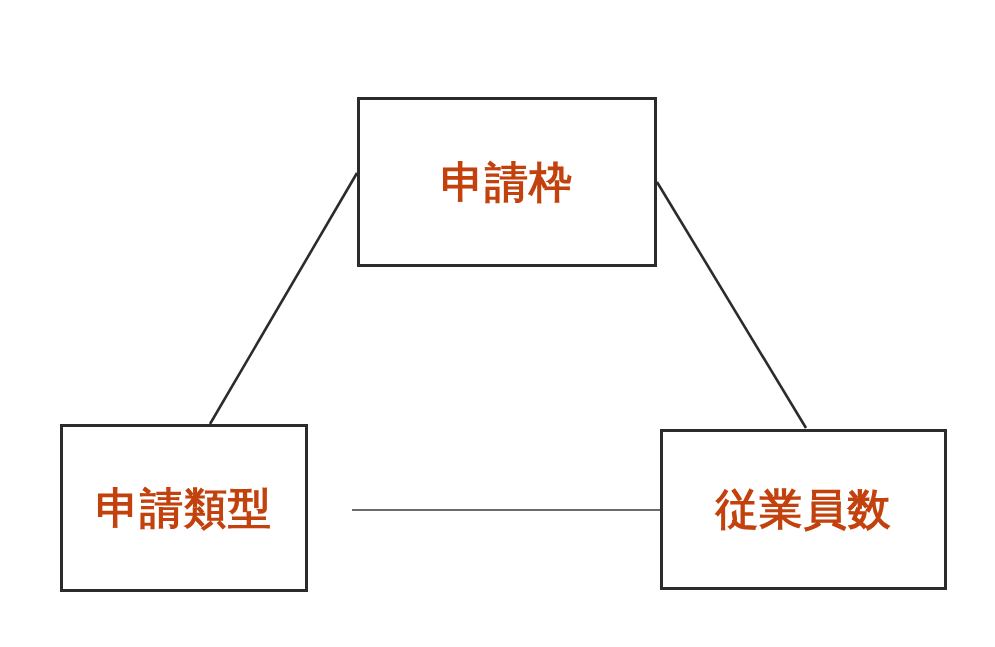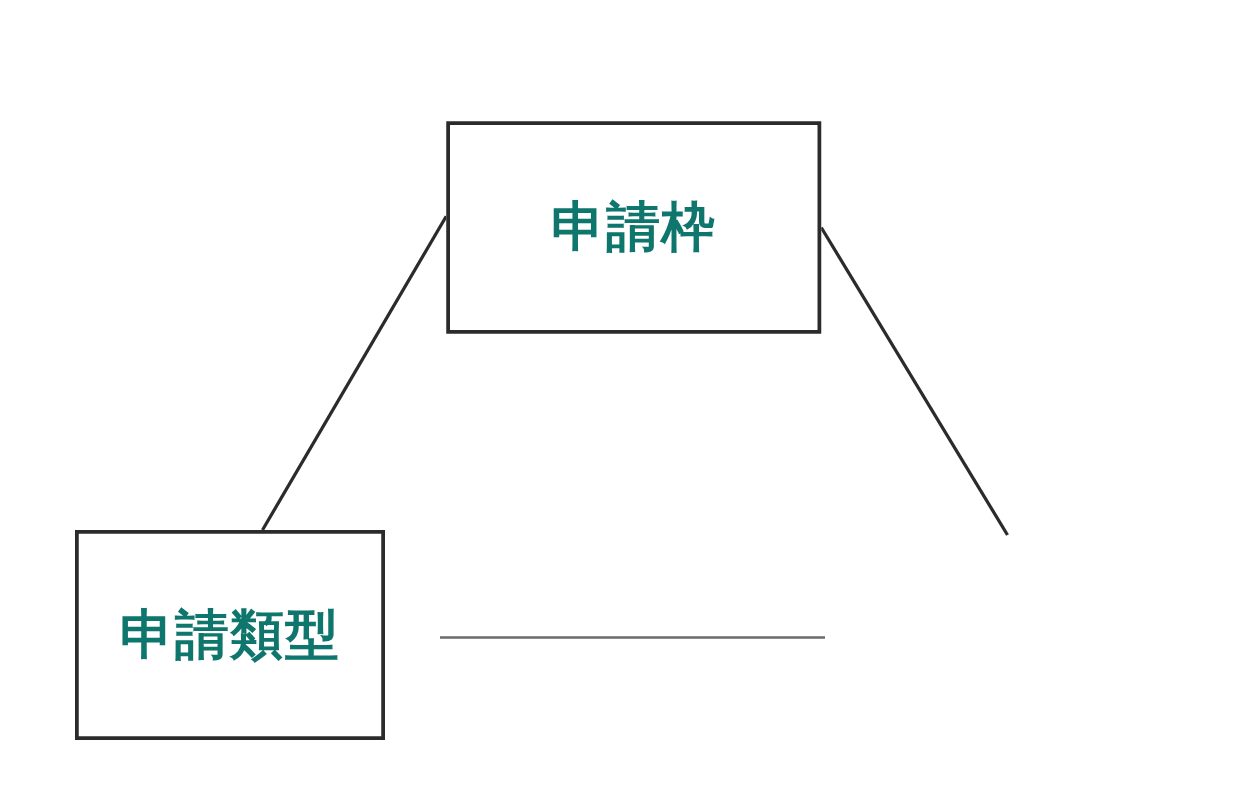--- a/index.html
+++ b/index.html
@@ -32,21 +32,21 @@
     background: #ffffff;
     border: 3px solid #2b2b2b;
     display: flex;
     align-items: center;
     justify-content: center;
     z-index: 2;
   }
   .node-label {
     font-size: 43px;
     font-weight: bold;
-    color: #0f766e;
+    color: #c2410c;
     line-height: 1;
     letter-spacing: 1px;
     white-space: nowrap;
     text-align: center;
   }
   #node-application-frame {
     left: 357px;
     top: 97px;
     width: 300px;
     height: 170px;
@@ -76,14 +76,17 @@
   </svg>
 
   <div class="node" id="node-application-frame" style="left: 357px; top: 97px; width: 300px; height: 170px; border-color: rgb(43, 43, 43); background: rgb(255, 255, 255);">
     <span class="node-label">申請枠</span>
   </div>
 
   <div class="node" id="node-application-type" style="left: 60px; top: 424px; width: 248px; height: 168px; border-color: rgb(43, 43, 43); background: rgb(255, 255, 255);">
     <span class="node-label">申請類型</span>
   </div>
 
+  <div class="node" id="node-employee-count" style="left: 660px; top: 429px; width: 287px; height: 161px; border-color: rgb(43, 43, 43); background: rgb(255, 255, 255);">
+    <span class="node-label">従業員数</span>
+  </div>
 
 </div>
 
 </body></html>

